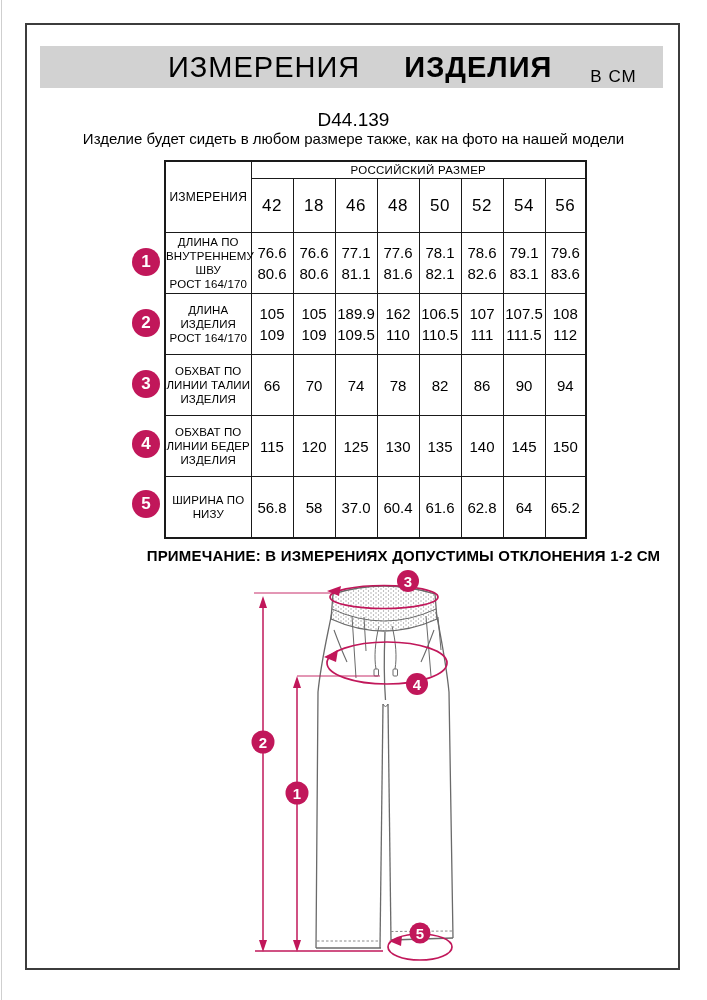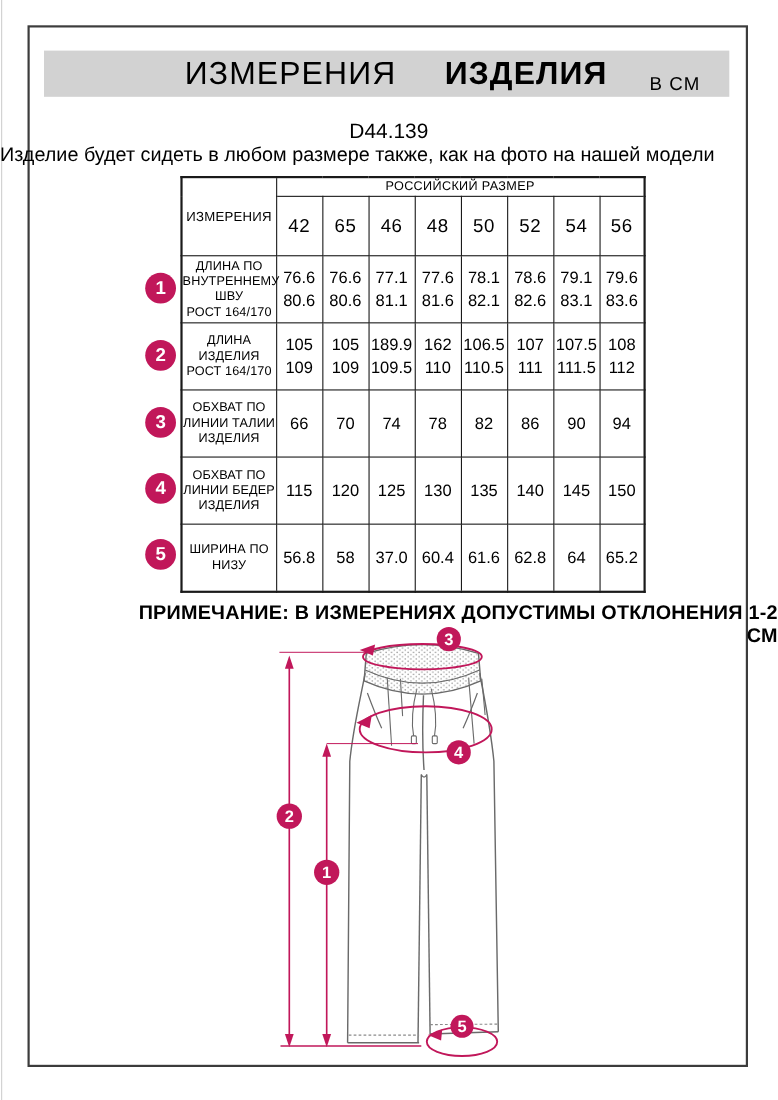--- a/index.html
+++ b/index.html
@@ -18,44 +18,44 @@
     background:#d2d2d2;display:flex;align-items:center;padding-left:128px;box-sizing:border-box;
   }
   .title-word1{font-size:29px;letter-spacing:1px;font-weight:400;}
   .title-word2{font-size:29px;letter-spacing:1px;font-weight:700;margin-left:44px;}
   .title-unit{font-size:17px;font-weight:400;margin-left:38px;margin-top:20px;letter-spacing:1px;}
   .product-code{
     position:absolute;left:0;top:109px;width:707px;text-align:center;
     font-size:19px;font-weight:400;
   }
   .subtitle{
-    position:absolute;left:0;top:130px;width:707px;
-    font-size:18px;
+    position:absolute;left:0;top:130px;width:707px;text-align:center;
+    font-size:15px;
   }
   table.meas{
     position:absolute;left:164px;top:160px;width:420px;
     border-collapse:collapse;table-layout:fixed;
     border:2px solid #1a1a1a;
   }
   table.meas th, table.meas td{
     border:1px solid #1a1a1a;text-align:center;vertical-align:middle;
     padding:0;font-weight:400;
   }
   .size-group-header{height:16px;font-size:11.5px;letter-spacing:.3px;}
   .col-header{font-size:12px;letter-spacing:.2px;}
   .size-cell{height:53px;font-size:17px;font-weight:700;letter-spacing:.5px;}
   .row-label{font-size:11.5px;line-height:1.22;white-space:pre-line;letter-spacing:.1px;}
   .value-cell{height:60px;font-size:15px;line-height:1.4;white-space:pre-line;}
   .badge{
     position:absolute;left:132px;width:28px;height:28px;border-radius:50%;
     color:#fff;font-size:17px;font-weight:700;display:flex;align-items:center;justify-content:center;
   }
   .note{
-    position:absolute;left:100px;top:547px;width:607px;text-align:right;
-    font-size:18px;font-weight:700;letter-spacing:.2px;
+    position:absolute;left:100px;top:547px;width:607px;text-align:center;
+    font-size:15px;font-weight:700;letter-spacing:.2px;
   }
   .diagram-svg{position:absolute;left:230px;top:560px;width:292px;height:415px;}
   .badge-digit{font:700 15px "Liberation Sans",sans-serif;fill:#fff;text-anchor:middle;}
 </style>
 </head>
 <body>
 
 <div class="edge-line"></div>
 <div class="frame"></div>
 
@@ -80,21 +80,21 @@
       <col style="width:42px">
       <col style="width:41px">
   </colgroup>
   <thead>
     <tr>
       <th class="col-header" rowspan="2">ИЗМЕРЕНИЯ</th>
       <th class="size-group-header" colspan="8">РОССИЙСКИЙ РАЗМЕР</th>
     </tr>
     <tr id="size-row">
         <th class="size-cell">42</th>
-        <th class="size-cell">65</th>
+        <th class="size-cell">18</th>
         <th class="size-cell">46</th>
         <th class="size-cell">48</th>
         <th class="size-cell">50</th>
         <th class="size-cell">52</th>
         <th class="size-cell">54</th>
         <th class="size-cell">56</th>
       </tr>
   </thead>
   <tbody id="table-body">
       <tr>

